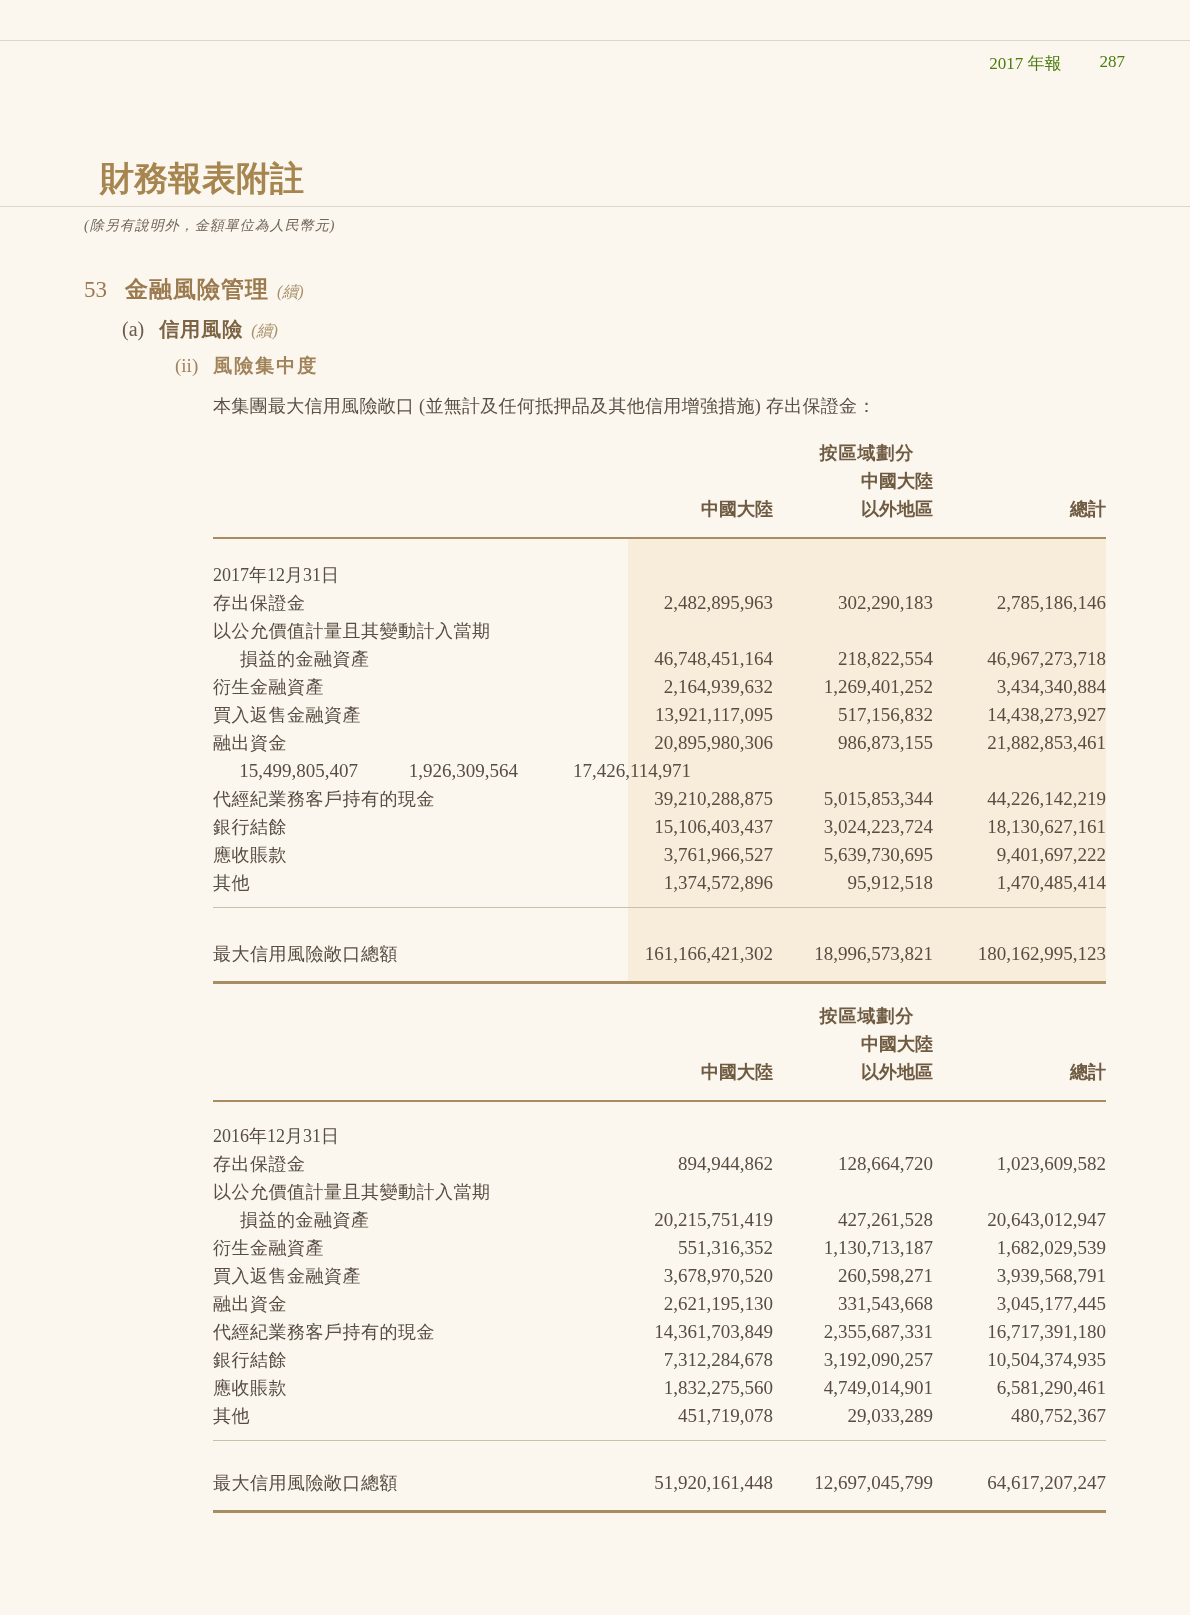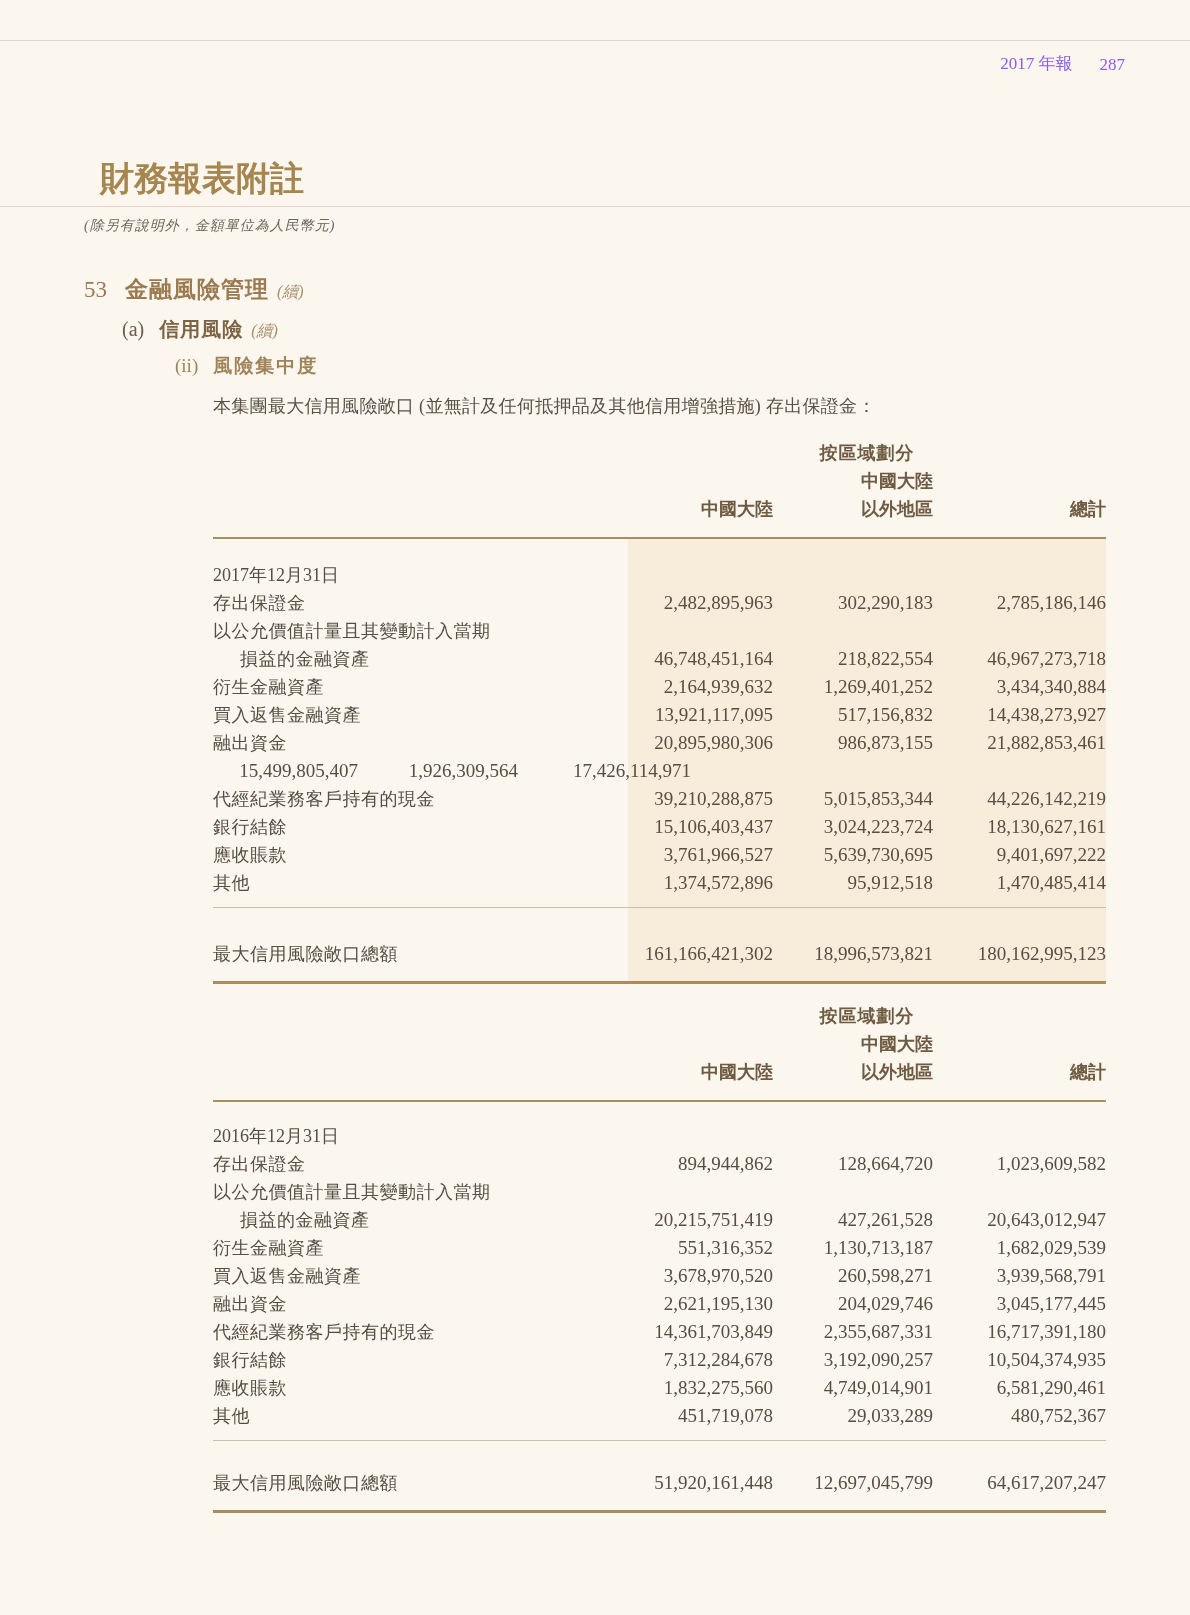--- a/index.html
+++ b/index.html
@@ -10,21 +10,21 @@
     color:#5a5045;
     position:relative;
     overflow:hidden;
   }
   .hairline { position:absolute; left:0; width:1190px; height:1px; background:#ddd6c9; }
   #rule-top { top:40px; }
   #rule-under-title { top:206px; }
 
   .page-head {
     position:absolute; top:52px; right:65px;
-    font-size:17px; color:#8b5cf6; display:flex; gap:27px;align-items:flex-end;
+    font-size:17px; color:#4d7c0f; display:flex; gap:38px;
   }
 
   .doc-title {
     position:absolute; left:84px; top:140px;
     font-size:34px; font-weight:bold; color:#a6854f;
   }
 
   .unit-note {
     position:absolute; left:84px; top:217px;
     font-size:14px; font-style:italic; color:#6f6557; letter-spacing:1px;
@@ -251,21 +251,21 @@
   </div>
         <div class="row">
     <div class="cell-label">買入返售金融資產</div>
     <div class="cell-v cell-v1">3,678,970,520</div>
     <div class="cell-v cell-v2">260,598,271</div>
     <div class="cell-v cell-v3">3,939,568,791</div>
   </div>
         <div class="row">
     <div class="cell-label">融出資金</div>
     <div class="cell-v cell-v1">2,621,195,130</div>
-    <div class="cell-v cell-v2">204,029,746</div>
+    <div class="cell-v cell-v2">331,543,668</div>
     <div class="cell-v cell-v3">3,045,177,445</div>
   </div>
         <div class="row">
     <div class="cell-label">代經紀業務客戶持有的現金</div>
     <div class="cell-v cell-v1">14,361,703,849</div>
     <div class="cell-v cell-v2">2,355,687,331</div>
     <div class="cell-v cell-v3">16,717,391,180</div>
   </div>
         <div class="row">
     <div class="cell-label">銀行結餘</div>

